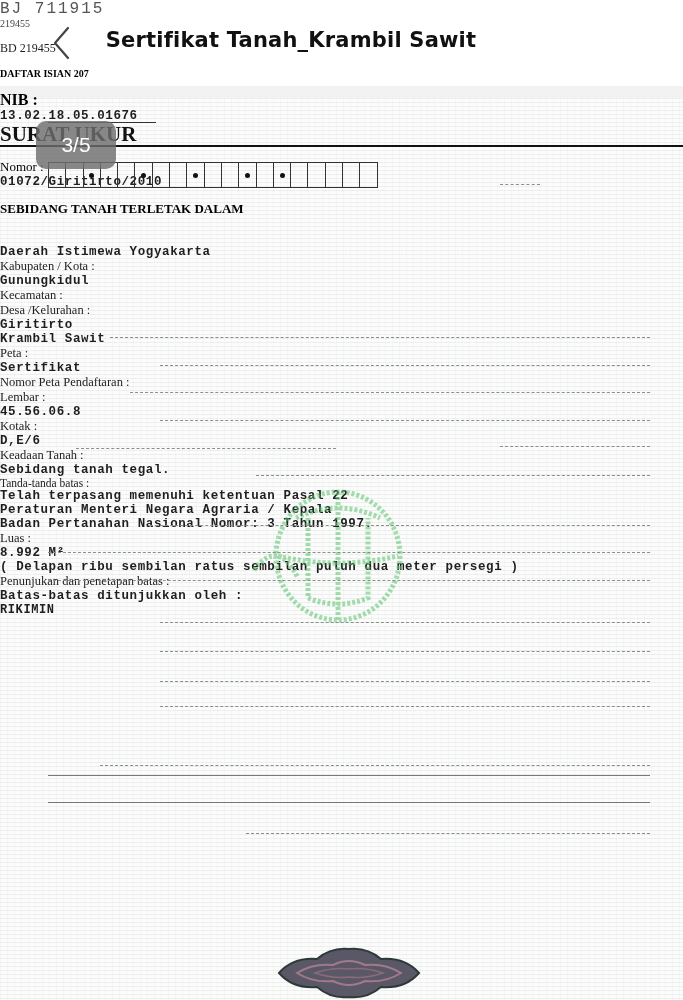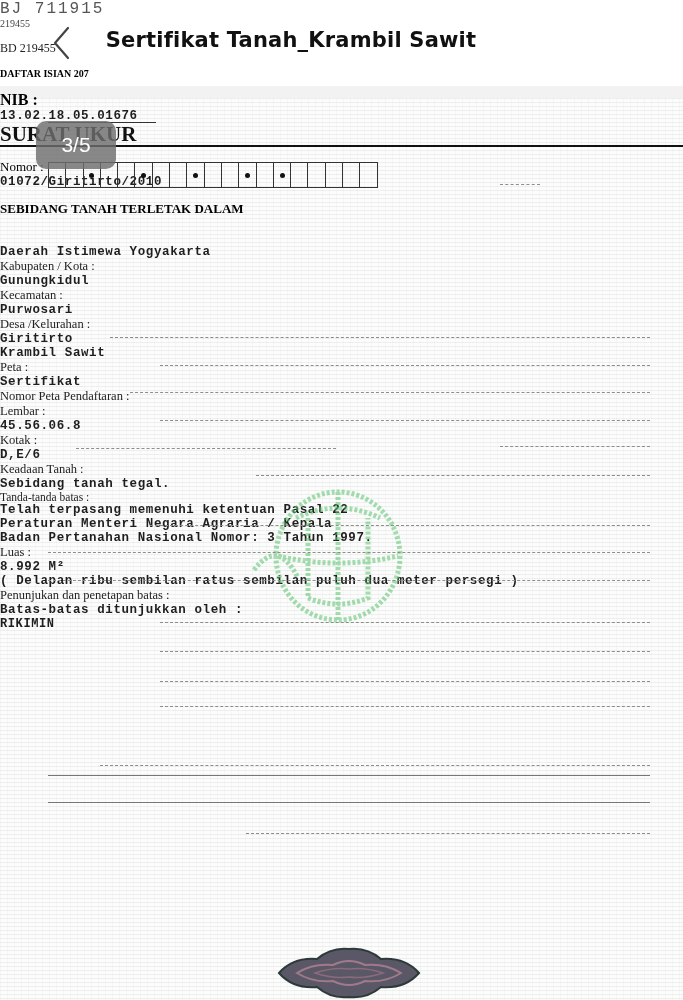--- a/index.html
+++ b/index.html
@@ -108,21 +108,20 @@
 
   <div class="dash" style="left:110px;top:337px;width:540px;"></div>
   <div class="t val" style="left:198px;top:324px;margin-top:28px;">Daerah Istimewa Yogyakarta</div>
 
   <div class="t lbl" style="left:48px;top:349px;">Kabupaten / Kota :</div>
   <div class="dash" style="left:160px;top:365px;width:490px;"></div>
   <div class="t val" style="left:198px;top:352px;">Gunungkidul</div>
 
   <div class="t lbl" style="left:48px;top:376px;">Kecamatan :</div>
   <div class="dash" style="left:130px;top:392px;width:520px;"></div>
-  <div class="t val" style="left:198px;top:379px;">Purwosari</div>
 
   <div class="t lbl" style="left:48px;top:404px;">Desa /Kelurahan :</div>
   <div class="dash" style="left:160px;top:420px;width:490px;"></div>
   <div class="t val" style="left:198px;top:407px;">Giritirto</div>
   <div class="t val" style="left:436px;top:407px;">Krambil Sawit</div>
 
   <div class="t lbl" style="left:48px;top:433px;">Peta :</div>
   <div class="dash" style="left:76px;top:448px;width:260px;"></div>
   <div class="t val" style="left:108px;top:440px;">Sertifikat</div>
   <div class="t lbl" style="left:342px;top:431px;">Nomor Peta Pendaftaran :</div>

